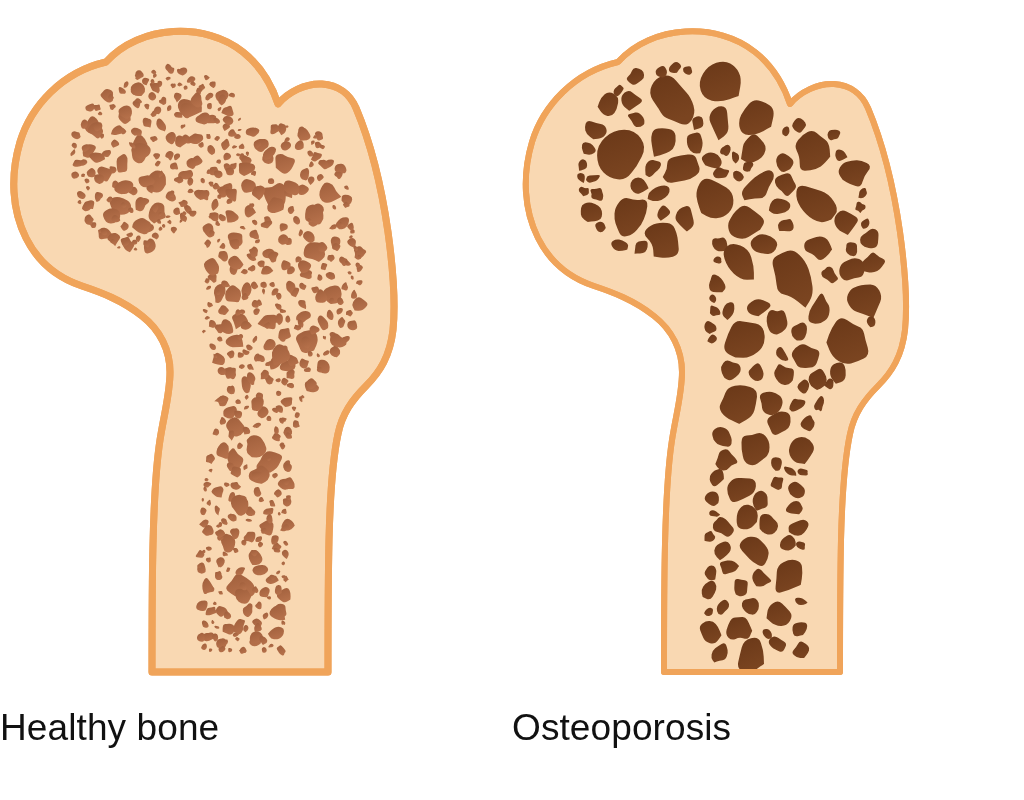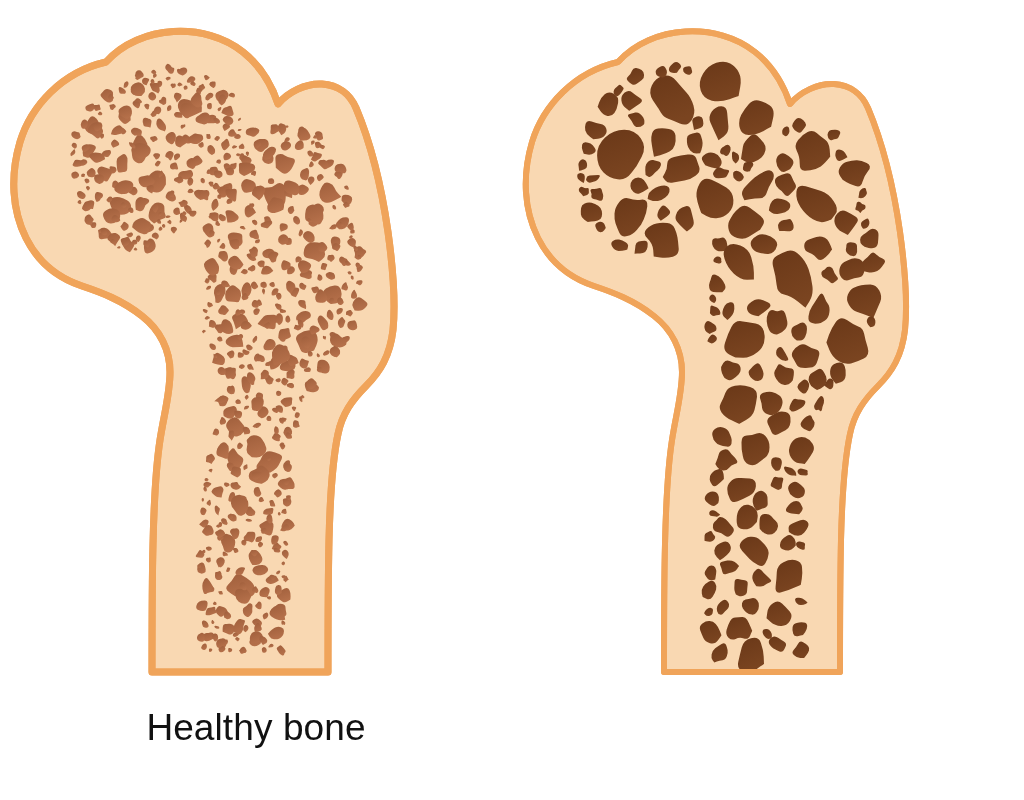--- a/index.html
+++ b/index.html
@@ -34,21 +34,20 @@
     top: 0;
     left: 0;
     width: 512px;
     height: 700px;
   }
   .caption {
     position: absolute;
     left: 0;
     top: 706px;
     width: 512px;
-    text-align: center;
     font-family: "Liberation Sans", sans-serif;
     font-size: 37px;
     font-weight: 400;
     color: #111111;
     letter-spacing: 0.1px;
     line-height: 44px;
     white-space: nowrap;
   }
 </style>
 </head>
@@ -847,15 +846,16 @@
           <path d="M 209.7 177.9 Q 209.7 177.9 206.8 178.3 Q 203.9 178.6 202.0 176.5 Q 200.0 174.5 201.4 172.2 Q 202.8 169.9 204.8 168.1 Q 206.8 166.3 209.3 167.9 Q 211.8 169.5 214.9 169.7 Q 218.0 169.9 216.8 172.2 Q 215.7 174.4 214.9 176.0 Q 214.0 177.6 211.9 177.7 Z" fill="url(#poreGrad-osteoporosis)"></path>
           <path d="M 192.5 540.8 Q 192.5 540.8 192.5 539.0 Q 192.5 537.2 192.6 535.5 Q 192.8 533.9 194.2 533.0 Q 195.7 532.2 197.6 531.3 Q 199.4 530.3 200.2 532.3 Q 200.9 534.3 202.4 535.6 Q 203.8 536.8 202.9 538.5 Q 202.0 540.2 200.5 541.0 Q 199.0 541.9 197.5 541.7 Q 195.9 541.6 194.2 541.2 Z" fill="url(#poreGrad-osteoporosis)"></path>
           <path d="M 103.3 95.6 Q 103.3 95.6 102.4 94.6 Q 101.5 93.5 101.6 91.6 Q 101.8 89.7 103.2 88.3 Q 104.7 86.8 106.3 85.4 Q 107.9 84.1 108.9 85.3 Q 109.9 86.5 111.0 87.2 Q 112.2 87.9 111.3 89.6 Q 110.4 91.3 109.4 92.5 Q 108.5 93.6 107.2 95.0 Q 105.9 96.5 104.6 96.0 Z" fill="url(#poreGrad-osteoporosis)"></path>
           <path d="M 71.1 196.2 Q 71.1 196.2 70.1 194.8 Q 69.0 193.4 68.0 192.4 Q 67.0 191.4 66.8 189.9 Q 66.6 188.5 68.0 187.4 Q 69.3 186.4 71.0 187.3 Q 72.8 188.3 74.9 188.1 Q 76.9 187.9 76.8 189.5 Q 76.8 191.1 76.9 192.3 Q 77.0 193.6 75.8 194.4 Q 74.6 195.2 72.8 195.7 Z" fill="url(#poreGrad-osteoporosis)"></path>
           <path d="M 209.2 260.5 Q 209.2 260.5 209.5 261.6 Q 209.7 262.7 208.4 263.2 Q 207.0 263.7 205.7 263.3 Q 204.4 263.0 203.1 262.6 Q 201.8 262.2 201.5 261.2 Q 201.2 260.1 201.7 259.2 Q 202.2 258.2 203.2 257.4 Q 204.3 256.5 205.9 256.6 Q 207.5 256.7 208.5 257.6 Q 209.4 258.5 209.3 259.5 Z" fill="url(#poreGrad-osteoporosis)"></path>
           <path d="M 316.2 137.9 Q 316.2 137.9 315.7 136.1 Q 315.2 134.4 316.1 132.4 Q 317.0 130.5 319.2 130.0 Q 321.4 129.6 323.4 129.7 Q 325.3 129.8 327.1 130.8 Q 328.9 131.8 328.1 133.8 Q 327.3 135.7 326.5 137.3 Q 325.7 138.8 324.0 139.0 Q 322.2 139.2 320.3 140.0 Q 318.4 140.7 317.3 139.3 Z" fill="url(#poreGrad-osteoporosis)"></path>
           <path d="M 164.9 72.8 Q 164.9 72.8 162.8 73.0 Q 160.7 73.2 158.6 72.3 Q 156.6 71.3 156.9 69.2 Q 157.2 67.1 158.6 65.7 Q 160.0 64.3 161.8 62.8 Q 163.6 61.3 165.6 62.3 Q 167.6 63.3 168.7 65.0 Q 169.8 66.7 168.3 68.2 Q 166.8 69.8 165.9 71.3 Z" fill="url(#poreGrad-osteoporosis)"></path>
         </g>
         <path d="M 106 62 C 140 24, 206 22, 243 52 C 262 67, 272 86, 278 104 C 288 92, 306 83, 322 84 C 338 85, 350 94, 356 108 C 372 146, 382 190, 388 232 C 393 268, 396 300, 393 330 C 390 356, 380 372, 366 386 C 352 400, 342 414, 338 434 C 332 462, 330 500, 329 540 C 328 584, 328 628, 328 672 L 152 672 C 152 626, 152 582, 153 544 C 154 502, 156 466, 160 440 C 164 414, 170 394, 170 372 C 170 350, 160 330, 142 316 C 122 300, 100 292, 82 286 C 58 278, 38 262, 26 238 C 12 210, 10 176, 20 142 C 31 106, 62 72, 106 62 Z" fill="none" stroke="#F0A45A" stroke-width="6" stroke-linejoin="round"></path>
       </svg>
+    <div class="caption">Osteoporosis</div>
   </div>
 
 </div>
 
 </body></html>

